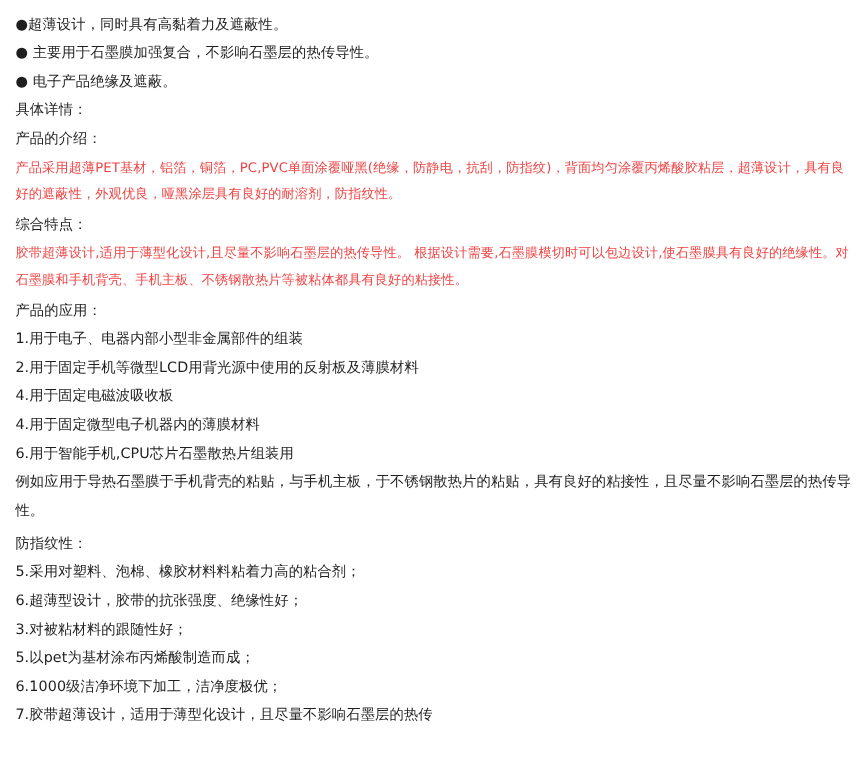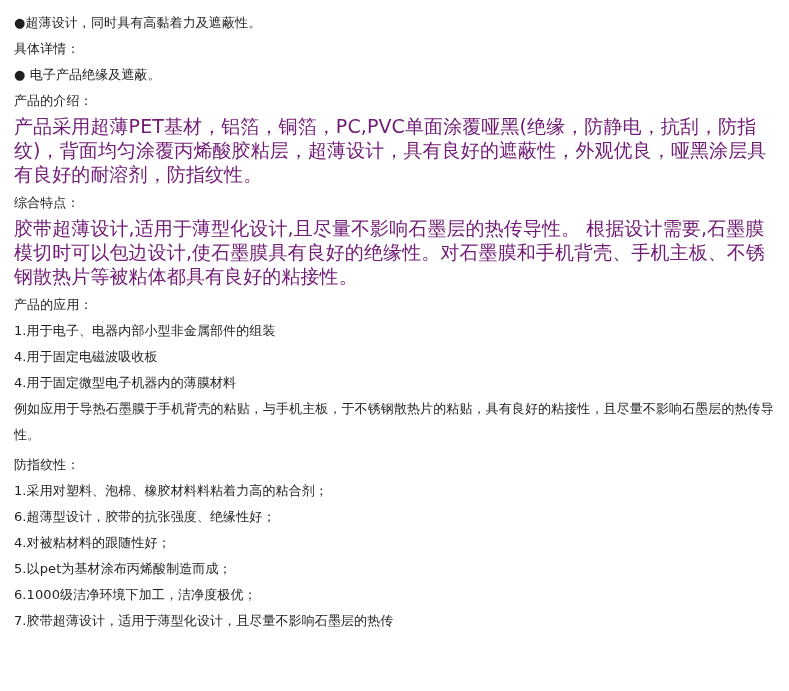--- a/index.html
+++ b/index.html
@@ -23,58 +23,61 @@
   }
   .line {
     font-size: 13px;
     line-height: 26px;
     color: #1f1f1f;
     white-space: pre-wrap;
     word-break: break-all;
     letter-spacing: 0.1px;
   }
   .para {
-    font-size: 19px;
+    font-size: 12px;
     line-height: 24px;
-    color: #701a75;
+    color: #ef4444;
     white-space: pre-wrap;
     word-break: break-all;
     letter-spacing: 0.1px;
   }
   .spacer-sm { height: 4px; }
 </style>
 </head>
 <body>
 
 <div class="page">
 
   <div class="line">●超薄设计，同时具有高黏着力及遮蔽性。</div>
+  <div class="line">● 主要用于石墨膜加强复合，不影响石墨层的热传导性。</div>
+  <div class="line">● 电子产品绝缘及遮蔽。</div>
+
   <div class="line">具体详情：</div>
-
-  <div class="line">● 电子产品绝缘及遮蔽。</div>
 
   <div class="line">产品的介绍：</div>
   <div class="para">产品采用超薄PET基材，铝箔，铜箔，PC,PVC单面涂覆哑黑(绝缘，防静电，抗刮，防指纹)，背面均匀涂覆丙烯酸胶粘层，超薄设计，具有良好的遮蔽性，外观优良，哑黑涂层具有良好的耐溶剂，防指纹性。</div>
 
   <div class="spacer-sm"></div>
 
   <div class="line">综合特点：</div>
   <div class="para">胶带超薄设计,适用于薄型化设计,且尽量不影响石墨层的热传导性。 根据设计需要,石墨膜模切时可以包边设计,使石墨膜具有良好的绝缘性。对石墨膜和手机背壳、手机主板、不锈钢散热片等被粘体都具有良好的粘接性。</div>
 
   <div class="spacer-sm"></div>
 
   <div class="line">产品的应用：</div>
   <div class="line">1.用于电子、电器内部小型非金属部件的组装</div>
+  <div class="line">2.用于固定手机等微型LCD用背光源中使用的反射板及薄膜材料</div>
   <div class="line">4.用于固定电磁波吸收板</div>
   <div class="line">4.用于固定微型电子机器内的薄膜材料</div>
+  <div class="line">6.用于智能手机,CPU芯片石墨散热片组装用</div>
   <div class="line">例如应用于导热石墨膜于手机背壳的粘贴，与手机主板，于不锈钢散热片的粘贴，具有良好的粘接性，且尽量不影响石墨层的热传导性。</div>
 
   <div class="spacer-sm"></div>
 
   <div class="line">防指纹性：</div>
-  <div class="line">1.采用对塑料、泡棉、橡胶材料料粘着力高的粘合剂；</div>
+  <div class="line">5.采用对塑料、泡棉、橡胶材料料粘着力高的粘合剂；</div>
   <div class="line">6.超薄型设计，胶带的抗张强度、绝缘性好；</div>
-  <div class="line">4.对被粘材料的跟随性好；</div>
+  <div class="line">3.对被粘材料的跟随性好；</div>
   <div class="line">5.以pet为基材涂布丙烯酸制造而成；</div>
   <div class="line">6.1000级洁净环境下加工，洁净度极优；</div>
   <div class="line">7.胶带超薄设计，适用于薄型化设计，且尽量不影响石墨层的热传</div>
 
 </div>
 
 </body></html>

